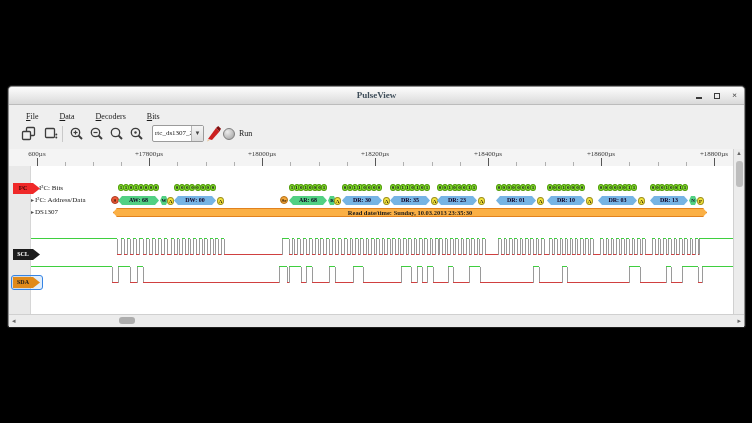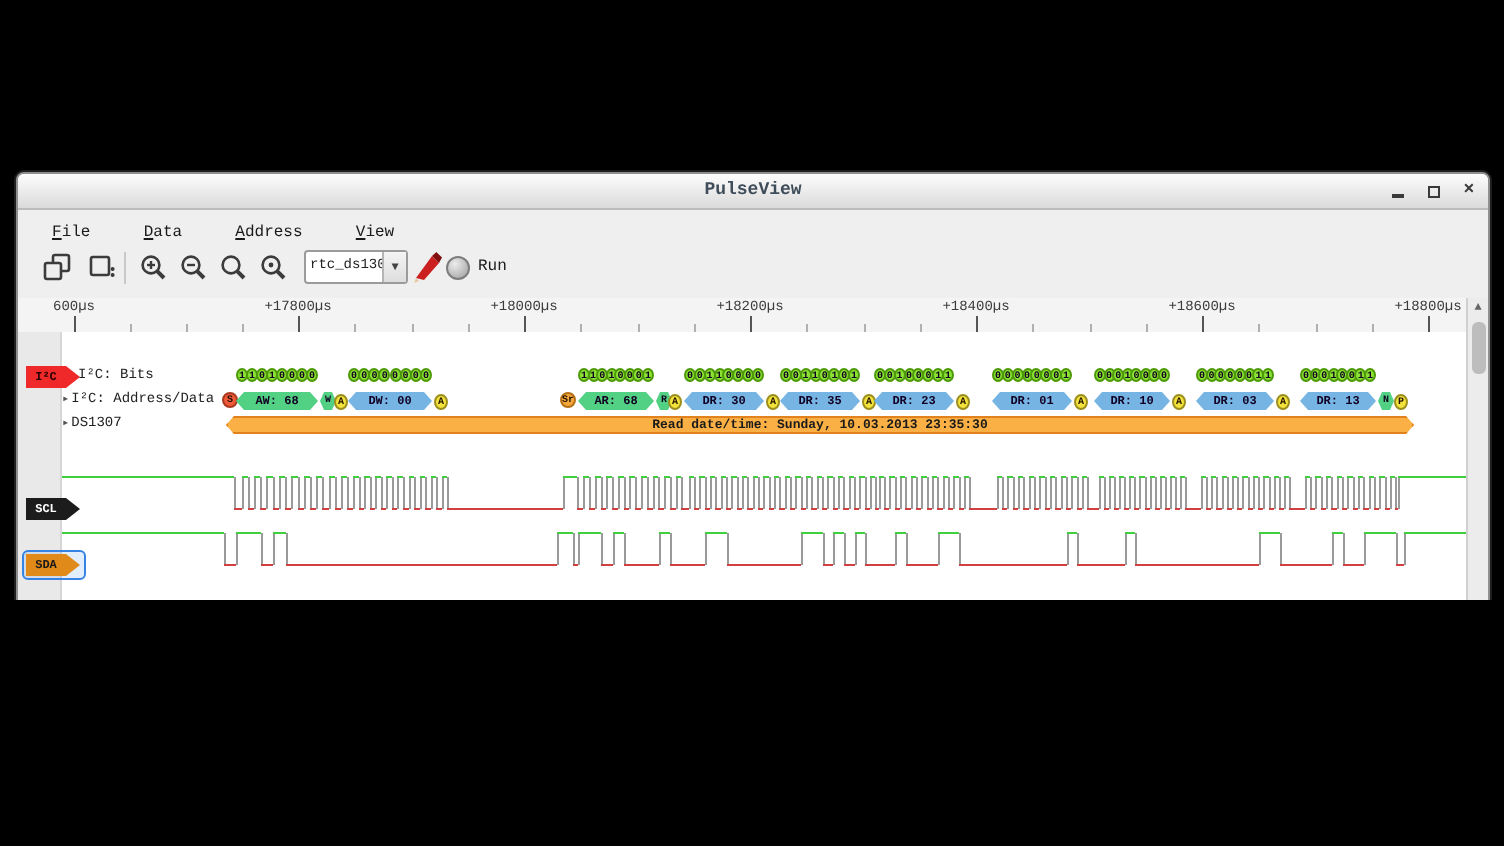--- a/index.html
+++ b/index.html
@@ -1,18 +1,18 @@
 <!DOCTYPE html>
 <html><head>
 <meta charset="utf-8">
 <style>
   html,body{margin:0;padding:0;background:#000;}
   *{box-sizing:border-box;}
-  #screen{position:relative;width:752px;height:300px;background:#000;overflow:hidden;
-          font-family:Liberation Mono, monospace;-webkit-font-smoothing:antialiased;}
+  #screen{position:relative;width:752px;height:423px;background:#000;overflow:hidden;
+          font-family:Liberation Serif, serif;-webkit-font-smoothing:antialiased;}
   #win{position:absolute;left:8px;top:86px;width:737px;height:241px;background:#efefef;
        border:1px solid #8f8f8f;border-radius:4px 4px 2px 2px;box-shadow:0 0 0 1px rgba(255,255,255,.12);}
   
   .titlebar{position:absolute;left:0;top:0;right:0;height:18px;
             background:linear-gradient(#fdfdfd,#dadada);border-bottom:1px solid #bcbcbc;border-radius:3px 3px 0 0;}
   .title{position:absolute;left:0;right:0;top:3px;text-align:center;font-size:9px;font-weight:bold;color:#3e4d59;}
   .winbtns{position:absolute;right:6px;top:5px;display:flex;gap:11px;align-items:center;}
   .wb{width:7px;height:7px;display:inline-flex;align-items:center;justify-content:center;cursor:default;}
   .minbar{width:6px;height:2px;background:#3a3a3a;align-self:flex-end;}
   .maxbox{width:6px;height:6px;border:1.5px solid #3a3a3a;}
@@ -88,22 +88,22 @@
           </span>
         <span class="wb">
             <span class="closex">×</span>
           </span>
       </span>
     </div>
 
     <div class="menubar">
       <span class="menuitem">File</span>
       <span class="menuitem">Data</span>
-      <span class="menuitem">Address</span>
-      <span class="menuitem">View</span>
+      <span class="menuitem">Decoders</span>
+      <span class="menuitem">Bits</span>
     </div>
 
     <div class="toolbar">
       <span class="tbtn" style="left:12px">
         <svg width="16" height="16">
           <rect x="5.5" y="1.5" width="8" height="8" rx="1" fill="none" stroke="#3c3c3c" stroke-width="1.3"></rect>
           <rect x="1.5" y="5.5" width="8" height="8" rx="1" fill="#efefef" stroke="#3c3c3c" stroke-width="1.3"></rect>
         </svg>
       </span>
       <span class="tbtn" style="left:34px">

